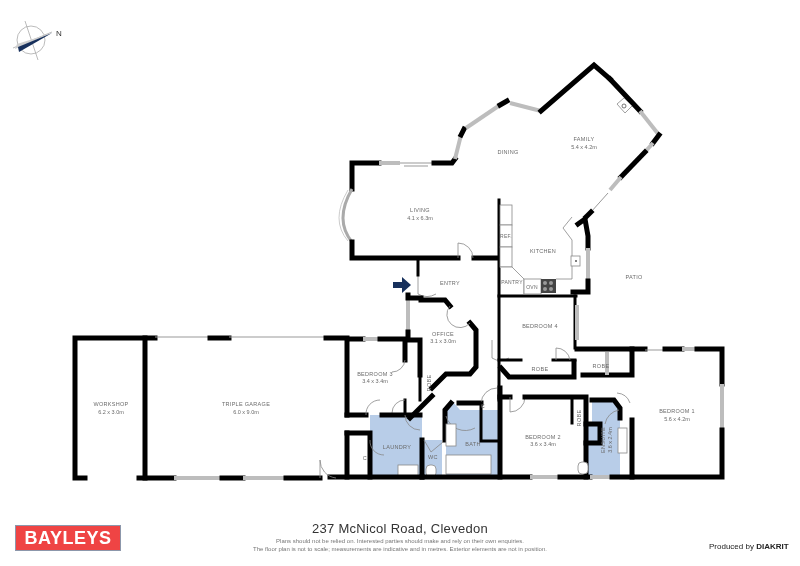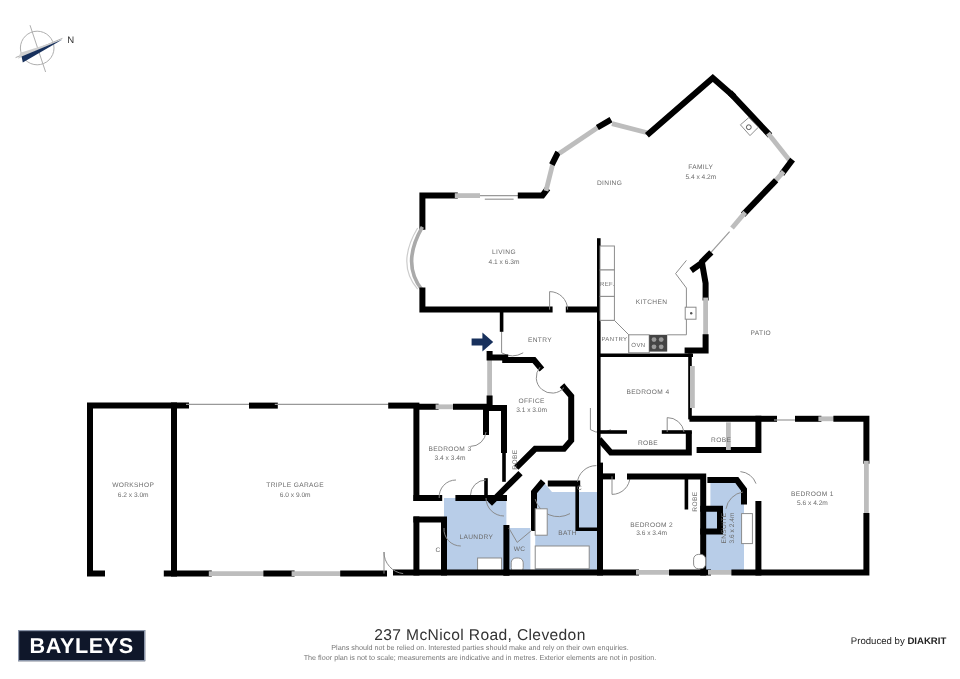--- a/index.html
+++ b/index.html
@@ -9,22 +9,22 @@
   .wall-thin { stroke:#000; stroke-width:3; fill:none; stroke-linecap:square; }
   .win { stroke:#bdbdbd; stroke-width:4; fill:none; }
   .slider { stroke:#999; stroke-width:1; fill:none; }
   .door { stroke:#888; stroke-width:0.8; fill:none; }
   .fixture { stroke:#888; stroke-width:0.8; fill:#fff; }
   .wet { fill:#b8cde8; }
   .room-label { font-family:"Liberation Sans", sans-serif; font-size:5.5px; fill:#6b6b6b; text-anchor:middle; letter-spacing:0.3px; }
   .room-dim { font-family:"Liberation Sans", sans-serif; font-size:5.5px; fill:#6b6b6b; text-anchor:middle; }
   .footer-title { position:absolute; left:0; width:800px; top:521px; text-align:center; font-size:13px; color:#333; letter-spacing:0.3px; }
   .footer-note { position:absolute; left:0; width:800px; text-align:center; font-size:6px; color:#777; }
-  .logo { position:absolute; left:15px; top:525px; width:106px; height:26px; background:#0f172a; border:1px solid #8c97ab; box-sizing:border-box; color:#fff; font-weight:bold; font-size:18px; text-align:center; line-height:24px; letter-spacing:0.5px; }
-  .produced { position:absolute; left:709px; top:530px; font-size:8px; color:#222; }
+  .logo { position:absolute; left:15px; top:525px; width:106px; height:26px; background:#ef4444; border:1px solid #8c97ab; box-sizing:border-box; color:#fff; font-weight:bold; font-size:18px; text-align:center; line-height:24px; letter-spacing:0.5px; }
+  .produced { position:absolute; left:709px; top:542px; font-size:8px; color:#222; }
   .produced b { font-weight:bold; }
 </style>
 </head>
 <body>
 
 <svg id="plan" viewBox="0 0 800 566" xmlns="http://www.w3.org/2000/svg">
 
   <g>
     <circle cx="31" cy="40" r="14" fill="none" stroke="#aaa" stroke-width="0.8"></circle>
     <line x1="25" y1="21" x2="38" y2="60" stroke="#aaa" stroke-width="0.8"></line>

